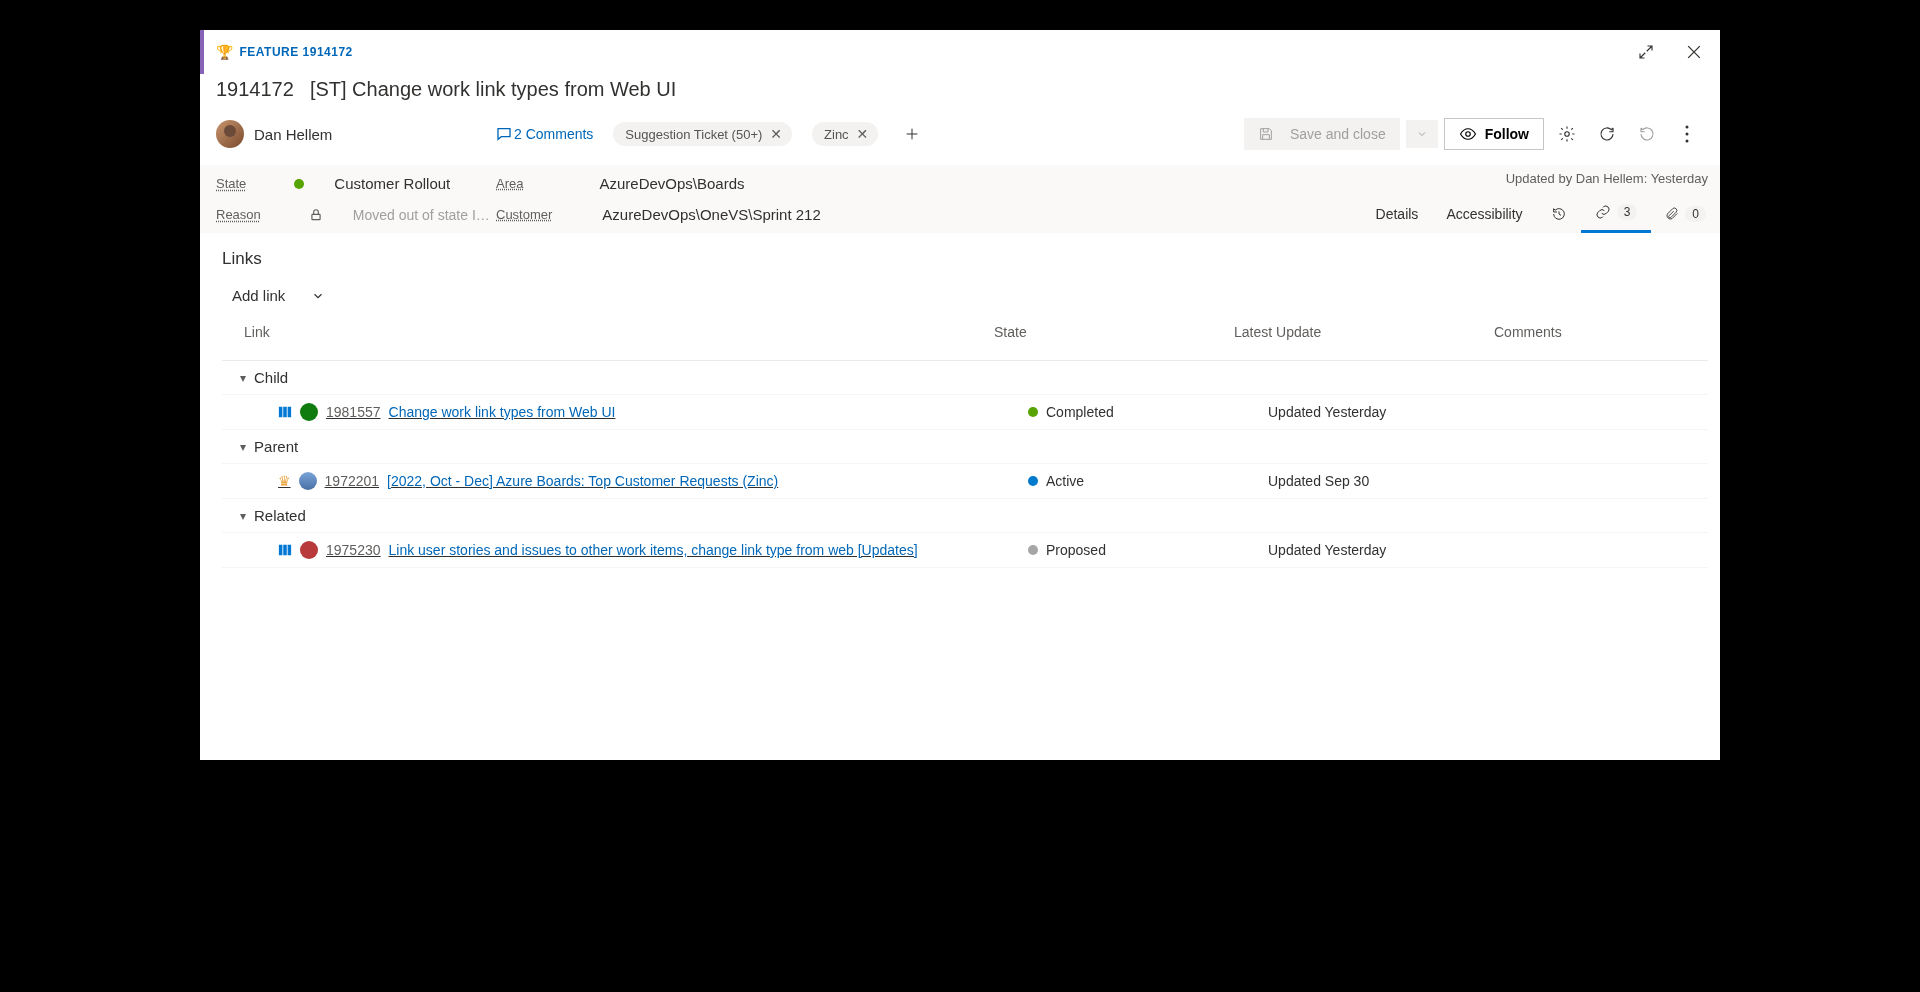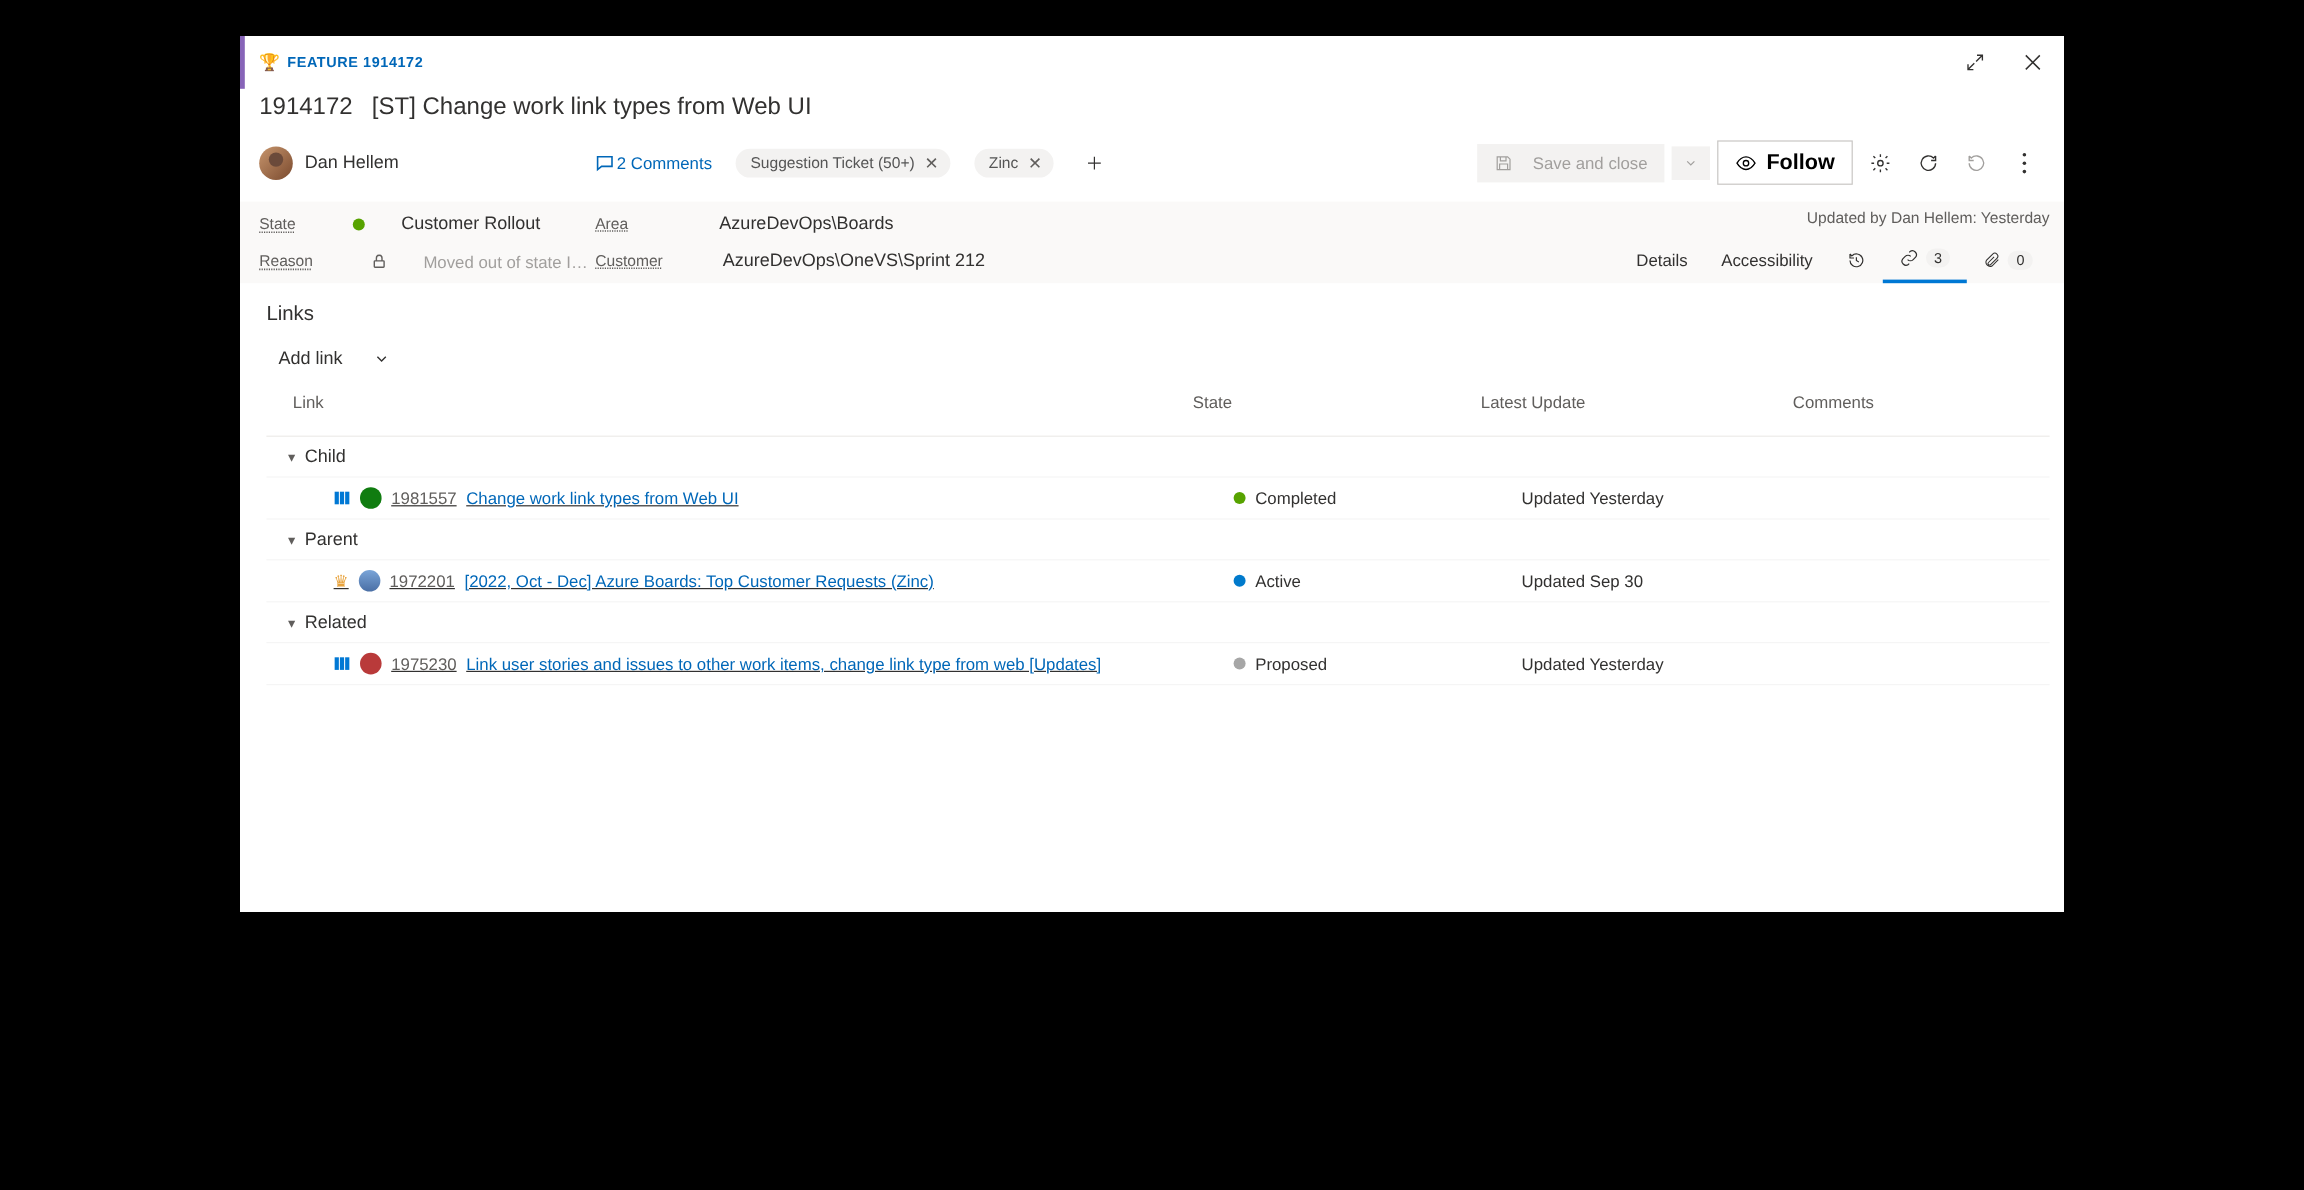--- a/index.html
+++ b/index.html
@@ -28,34 +28,34 @@
 .assignee { display: flex; align-items: center; gap: 10px; min-width: 260px; }
 .assignee-name { font-size: 15px; }
 .comments-link { color: #0067B8; display: flex; align-items: center; gap: 2px; cursor: pointer; }
 .comments-link svg { color: #0067B8; }
 .tag-chip { background: #f3f2f1; border-radius: 12px; padding: 4px 8px 4px 12px; font-size: 13px; color: #555; display: inline-flex; align-items: center; gap: 6px; }
 .tag-x { color: #605e5c; cursor: pointer; font-size: 14px; padding: 0 2px; }
 .add-tag { font-size: 20px; color: #323130; cursor: pointer; background: transparent; border: none; padding: 2px 6px; }
 .info-right { margin-left: auto; display: flex; align-items: center; gap: 6px; }
 .save-btn { background: #f3f2f1; border: none; padding: 8px 14px; display: flex; align-items: center; gap: 16px; color: #a19f9d; cursor: not-allowed; font-size: 14px; }
 .save-split { background: #f3f2f1; border: none; padding: 8px 10px; color: #a19f9d; }
-.follow-btn { background: #fff; border: 1px solid #c8c6c4; padding: 7px 14px; display: flex; align-items: center; gap: 8px; font-weight: 600; cursor: pointer; font-size: 18px; }
+.follow-btn { background: #fff; border: 1px solid #c8c6c4; padding: 7px 14px; display: flex; align-items: center; gap: 8px; font-weight: 600; cursor: pointer; font-size: 14px; }
 .gear-btn, .refresh-btn, .undo-btn, .more-btn { background: transparent; border: none; width: 34px; height: 34px; display: flex; align-items: center; justify-content: center; cursor: pointer; font-size: 17px; color: #323130; }
 
 
 .fields-bar { background: #faf9f8; padding: 10px 16px; display: grid; grid-template-columns: 280px 1fr; row-gap: 14px; position: relative; }
 .field-label { font-size: 13px; color: #605e5c; text-decoration: underline dotted; text-underline-offset: 2px; }
 .field-row { display: flex; align-items: center; gap: 20px; }
 .state-dot { width: 10px; height: 10px; border-radius: 50%; background: #57a300; display: inline-block; margin: 0 10px 0 28px; }
 .field-val { font-size: 15px; }
 .lock-icon { color: #605e5c; margin: 0 10px 0 28px; }
 .reason-val { color: #a19f9d; overflow: hidden; white-space: nowrap; text-overflow: ellipsis; max-width: 150px; display: inline-block; }
 .area-iter-label { font-size: 13px; color: #605e5c; text-decoration: underline dotted; }
 .updated-by { position: absolute; right: 12px; top: 6px; font-size: 13px; color: #605e5c; }
-.tabs { position: absolute; right: 12px; bottom: 0; display: flex; align-items: center; gap: 0; }
+.tabs { position: absolute; right: 0; bottom: 0; display: flex; align-items: center; gap: 0; }
 .tab { padding: 10px 14px; cursor: pointer; font-size: 14px; color: #323130; background: transparent; border: none; display: flex; align-items: center; gap: 6px; }
 .tab.active { border-bottom: 3px solid #0078d4; }
 .tab-count { background: #f3f2f1; border-radius: 10px; padding: 1px 7px; font-size: 12px; }
 
 
 .links-section { padding: 16px 12px; margin-left: 10px; }
 .links-title { font-size: 17px; margin-bottom: 18px; }
 .add-link { display: flex; align-items: center; gap: 26px; font-size: 15px; margin-bottom: 14px; padding-left: 10px; cursor: pointer; }
 .links-header { display: grid; grid-template-columns: 750px 240px 260px 1fr; padding: 6px 0 20px 22px; color: #605e5c; font-size: 14px; border-bottom: 1px solid #edebe9; }
 .link-group-hdr { display: flex; align-items: center; gap: 8px; padding: 8px 0 8px 18px; border-bottom: 1px solid #f5f5f5; }

